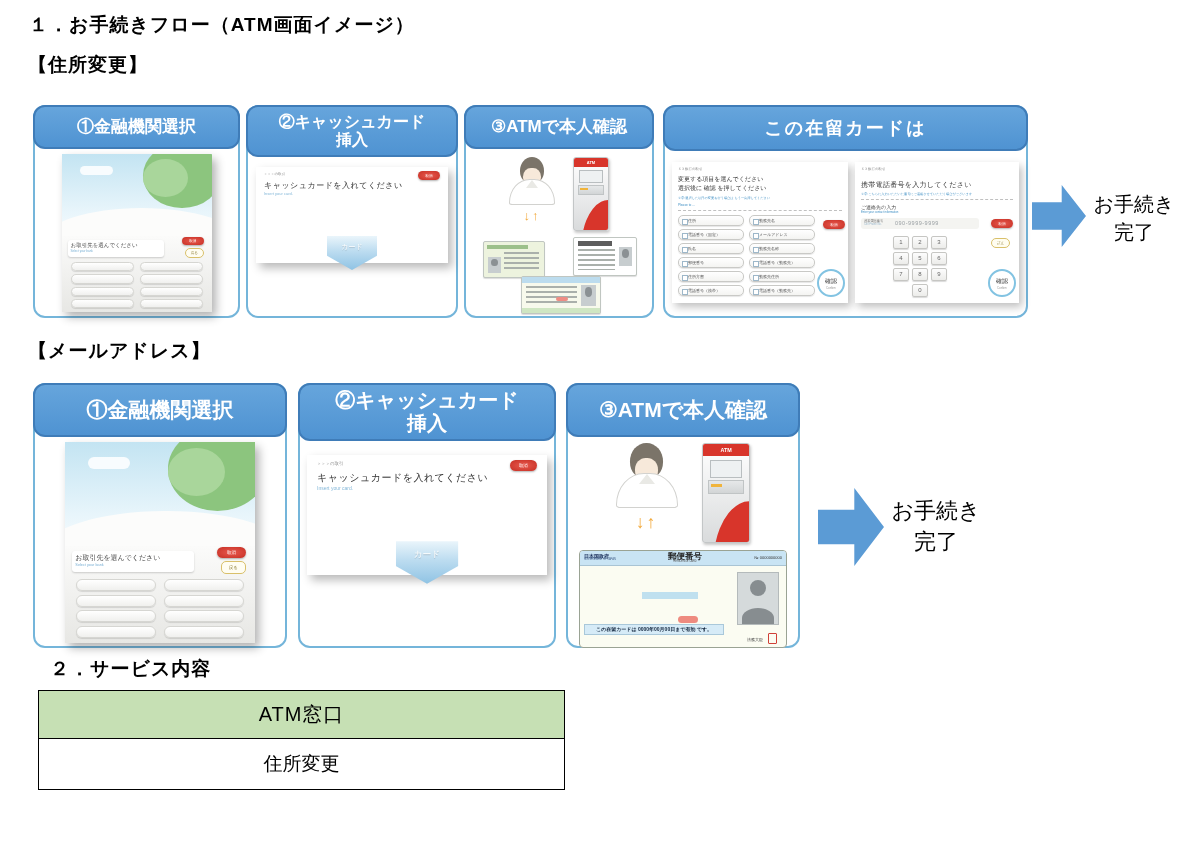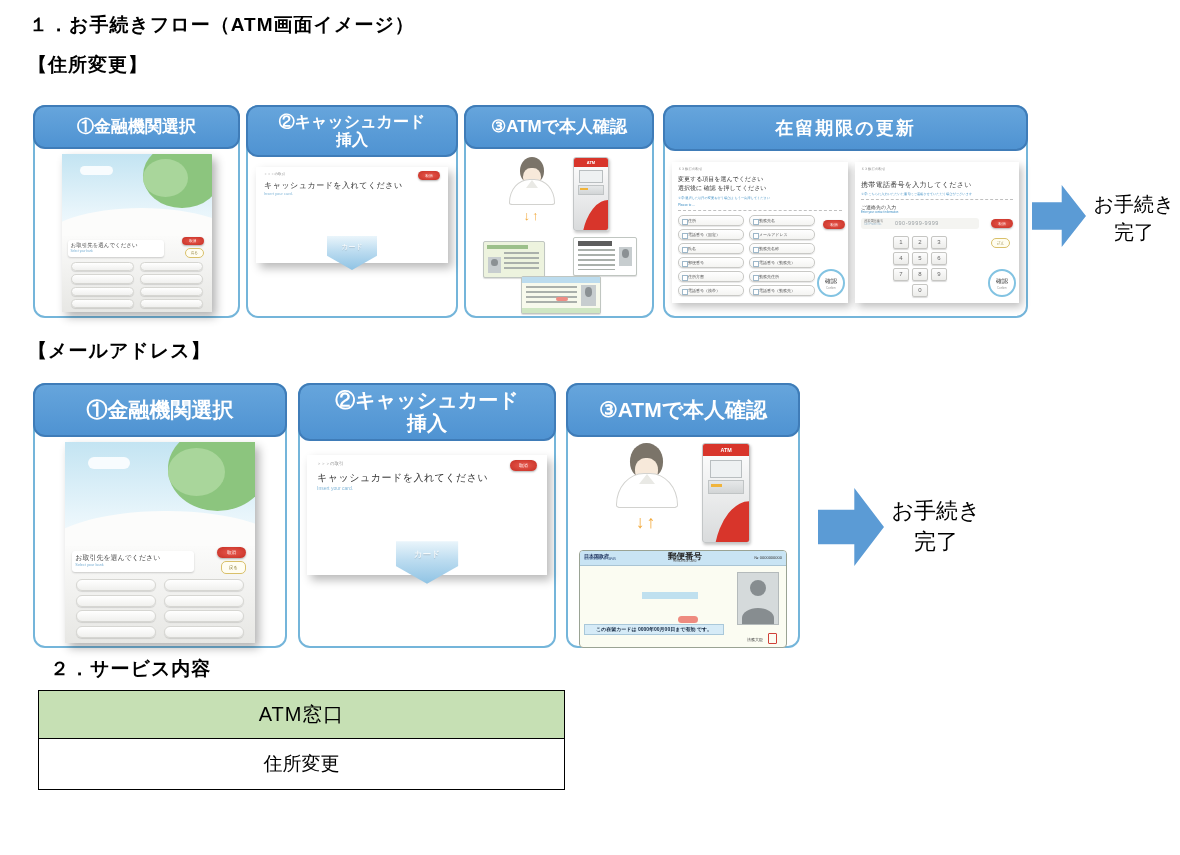--- a/index.html
+++ b/index.html
@@ -314,21 +314,21 @@
                 <i class="oval"></i>
                 <i class="band-bot"></i>
             </div>
           </div>
         </div>
       </div>
     </div>
 
     <div class="flow-card c4r1">
       <div class="fc-header">
-        <span>在留期限の更新</span>
+        <span>この在留カードは</span>
       </div>
       <div class="inputs">
 
         <div class="panel pleft">
           <div class="p-header">ＸＸ銀行の取引</div>
           <div class="pl-title">
             <span>変更する項目を選んでください</span><br>
             <span>選択後に 確認 を押してください</span>
           </div>
           <div class="p-note">※② 選択した項目の変更を行う場合は もう一度押してください</div>

